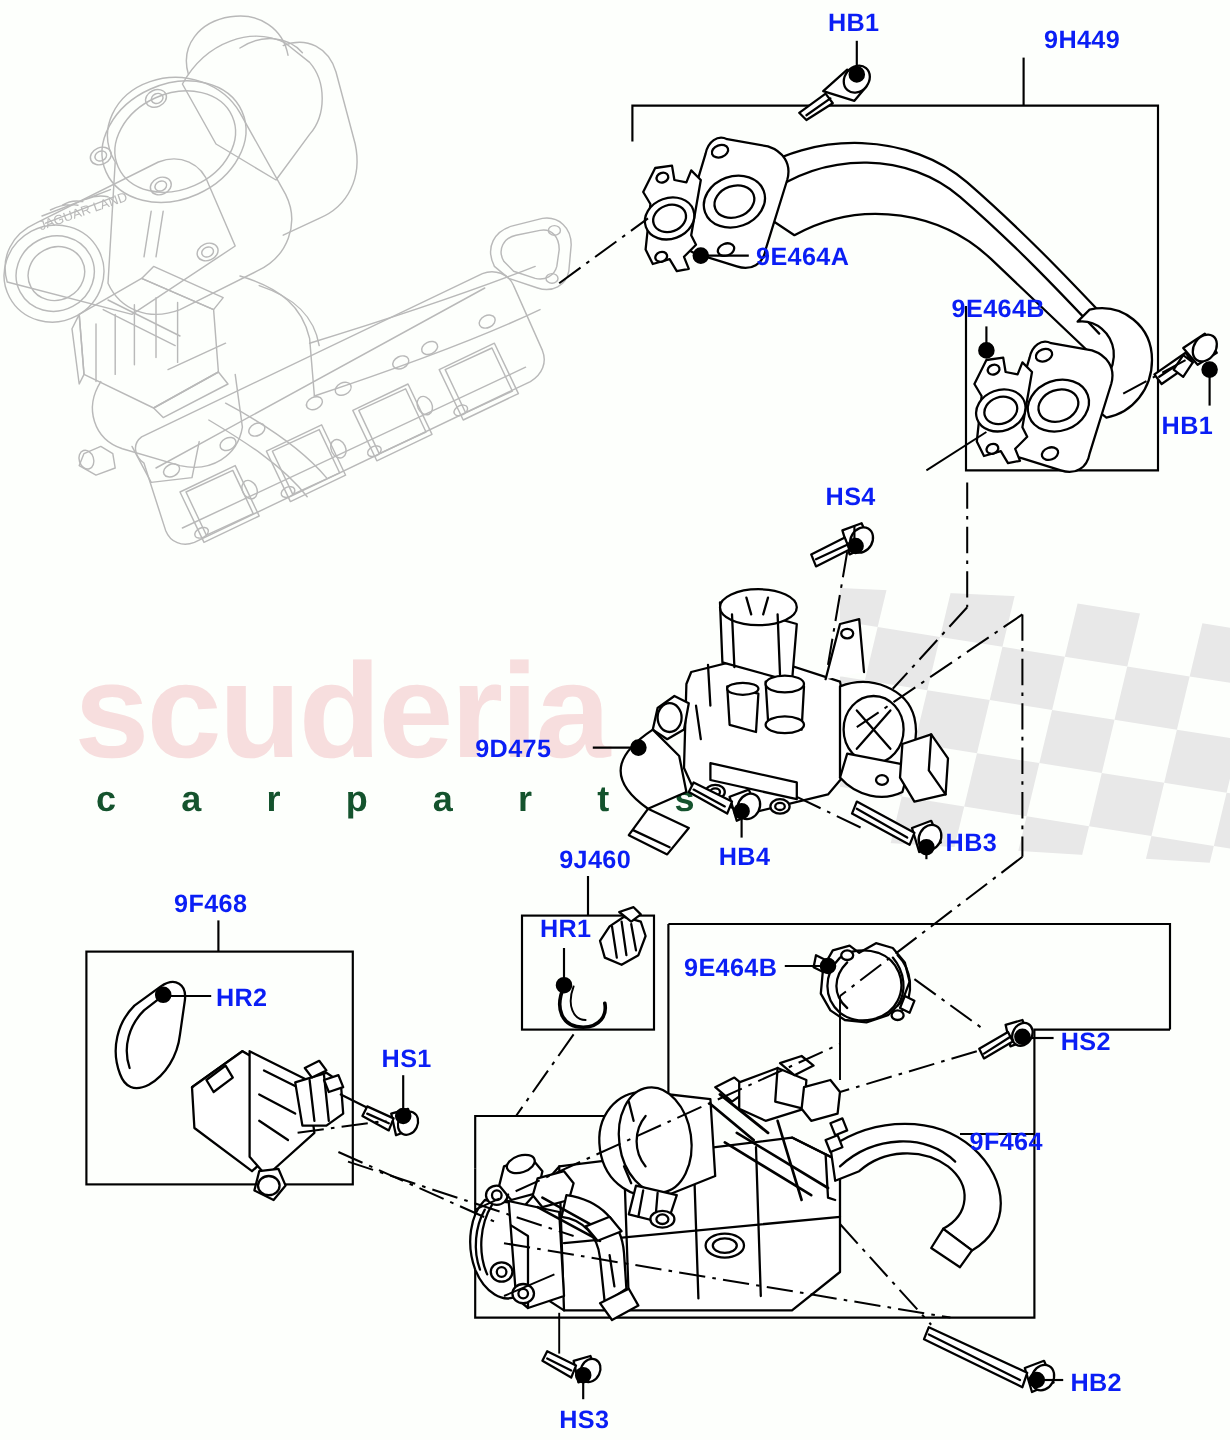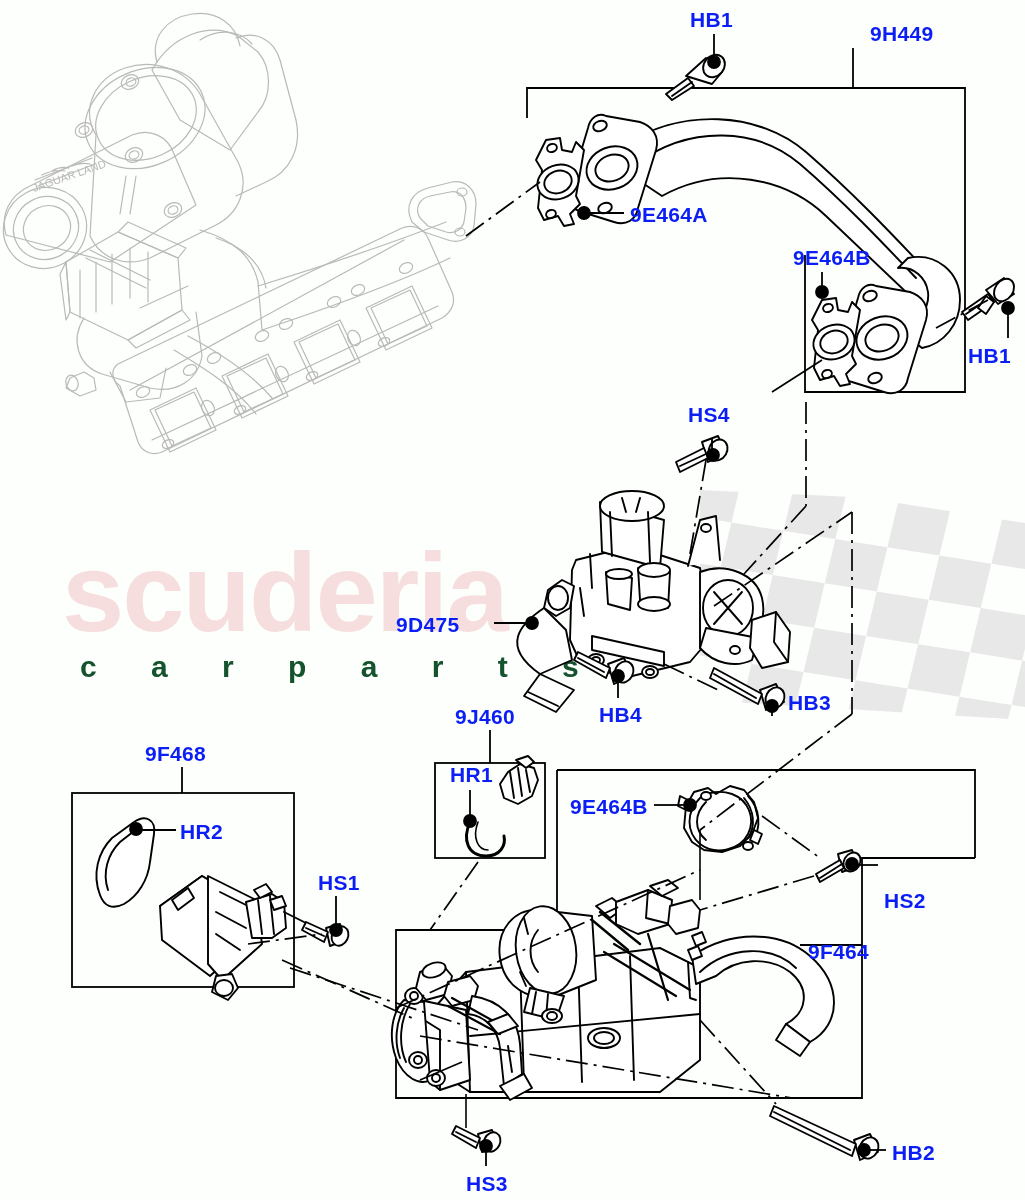--- a/index.html
+++ b/index.html
@@ -549,24 +549,24 @@
 
   <div class="lbl" style="left:690px;top:8px">HB1</div>
   <div class="lbl" style="left:870px;top:22px">9H449</div>
   <div class="lbl" style="left:630px;top:203px">9E464A</div>
   <div class="lbl" style="left:793px;top:246px">9E464B</div>
   <div class="lbl" style="left:968px;top:344px">HB1</div>
   <div class="lbl" style="left:688px;top:403px">HS4</div>
   <div class="lbl" style="left:396px;top:613px">9D475</div>
   <div class="lbl" style="left:788px;top:691px">HB3</div>
   <div class="lbl" style="left:599px;top:703px">HB4</div>
-  <div class="lbl" style="left:455px;top:705px">9J460</div>
+  <div class="lbl" style="left:466px;top:705px">9J460</div>
   <div class="lbl" style="left:145px;top:742px">9F468</div>
   <div class="lbl" style="left:450px;top:763px">HR1</div>
   <div class="lbl" style="left:570px;top:795px">9E464B</div>
   <div class="lbl" style="left:180px;top:820px">HR2</div>
   <div class="lbl" style="left:318px;top:871px">HS1</div>
-  <div class="lbl" style="left:884px;top:889px">HS2</div>
+  <div class="lbl" style="left:884px;top:857px">HS2</div>
   <div class="lbl" style="left:808px;top:940px">9F464</div>
   <div class="lbl" style="left:892px;top:1141px">HB2</div>
   <div class="lbl" style="left:466px;top:1172px">HS3</div>
 
 </div>
 
 </body></html>

